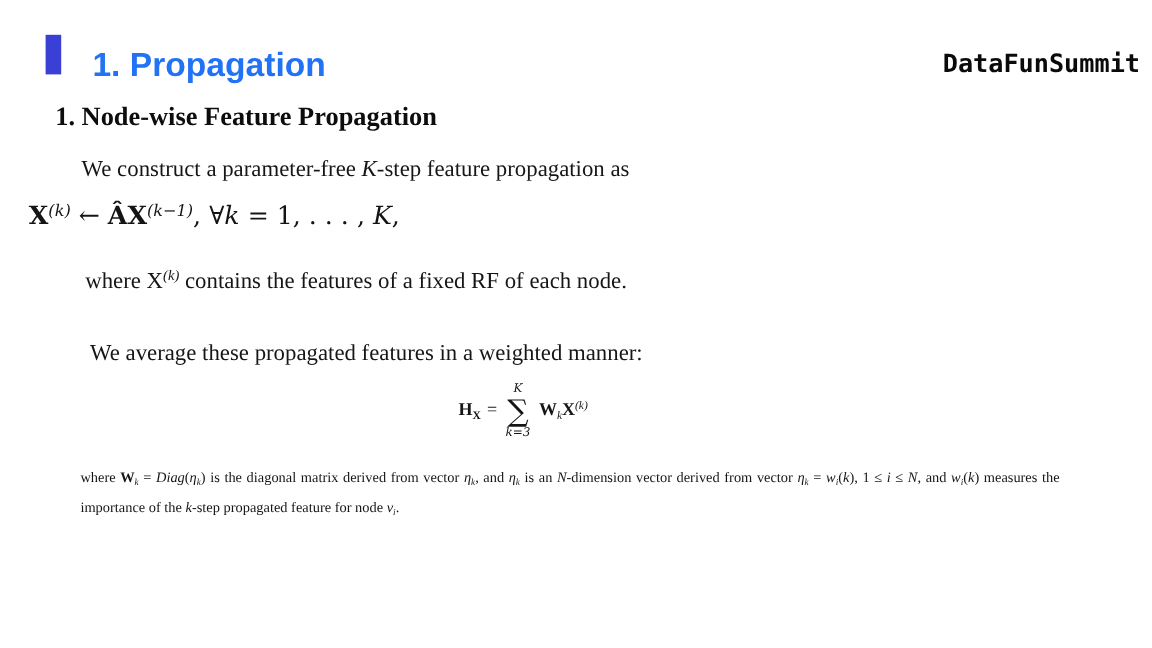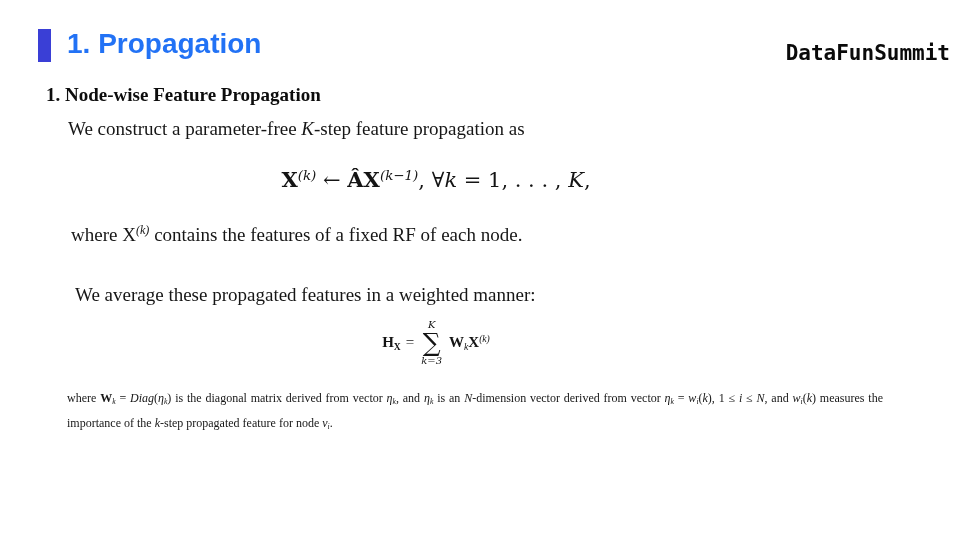--- a/index.html
+++ b/index.html
@@ -4,44 +4,44 @@
 <style>
   html,body{margin:0;padding:0;background:#e8e8e8;}
   .slide{
     position:relative; width:960px; height:540px; background:#ffffff;
     font-family:"Liberation Serif", serif; color:#111; overflow:hidden;
     margin:0 auto;
   }
   
   .accent-bar{position:absolute; left:38px; top:29px; width:13px; height:33px; background:#3a3fd6;}
   .slide-title{
-    position:absolute; left:63px; top:24px; margin:4px;
+    position:absolute; left:63px; top:24px; margin:14px;
     font-family:"Liberation Sans", sans-serif; font-weight:bold;
     font-size:28px; color:#2272f5; letter-spacing:0px;
   }
   .logo{
     position:absolute; right:10px; top:41px;
     font-family:"DejaVu Sans Mono", monospace; font-weight:bold;
     font-size:21px; color:#0a0a0a; letter-spacing:0px;
   }
   
   .section-heading{
     position:absolute; left:46px; top:84px; margin:0;
-    font-size:19px; font-weight:bold; color:#0d0d0d;
+    font-size:22px; font-weight:bold; color:#0d0d0d;
   }
   .body-text{position:absolute; margin:0; font-size:19px; color:#161616;}
-  .p1{left:68px; top:118px;text-align:right;}
+  .p1{left:68px; top:131px;text-align:right;}
   .p2{left:71px; top:224px;}
   .p4{left:75px; top:284px;}
   .p3{left:67px; top:387px; width:816px; font-size:12px; line-height:23.5px; text-align:justify;}
   
   .formula{
     position:absolute; font-family:"DejaVu Serif", serif; color:#141414;
   }
-  .f1{left:0; top:167px; width:872px; text-align:center; font-size:21px;}
+  .f1{left:0; top:167px; width:872px; font-size:21px;padding-left:24px;}
   .f2{
     left:0; top:320px; width:872px; font-size:15px;
     display:flex; justify-content:center; align-items:center; gap:5px;
   }
   .fpart{white-space:nowrap;font-family:Liberation Serif, serif;}
   .b{font-weight:bold;}
   .i{font-style:italic;}
   .sup{font-size:0.64em; font-style:italic; position:relative; top:-0.55em;}
   .sub{font-size:0.64em; font-style:italic; position:relative; top:0.28em;}
   .sub.b{font-style:normal;}

